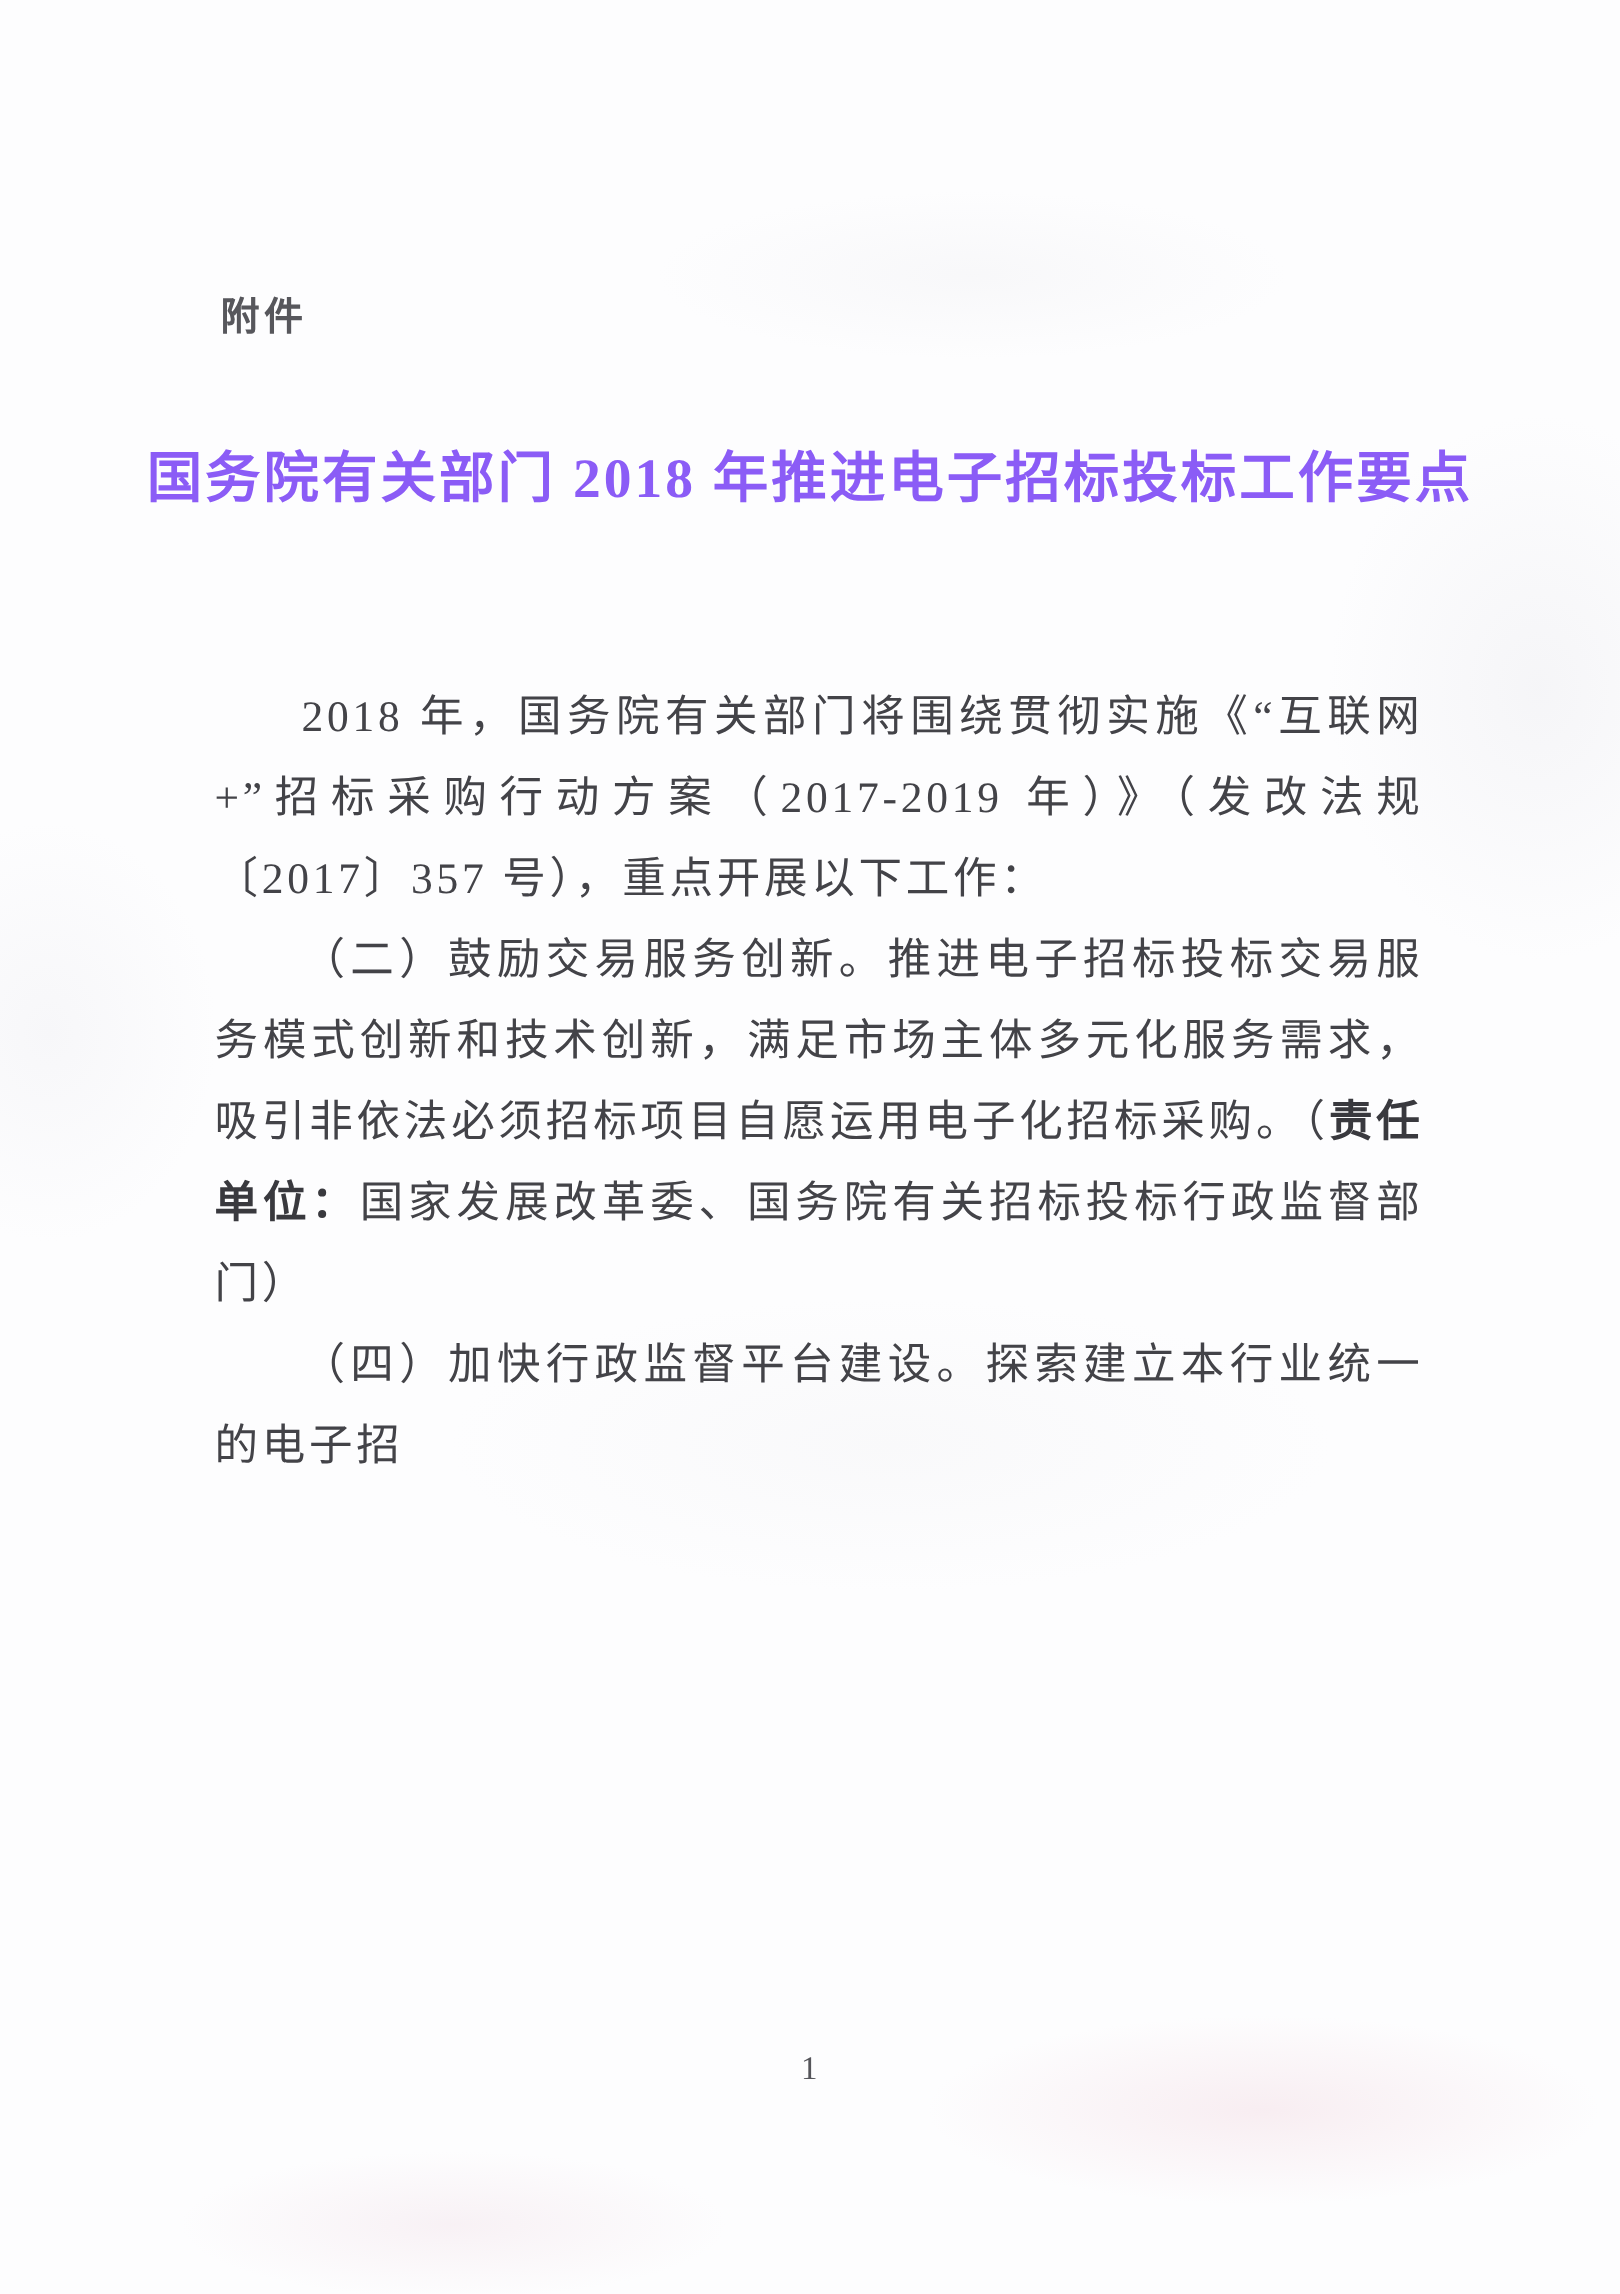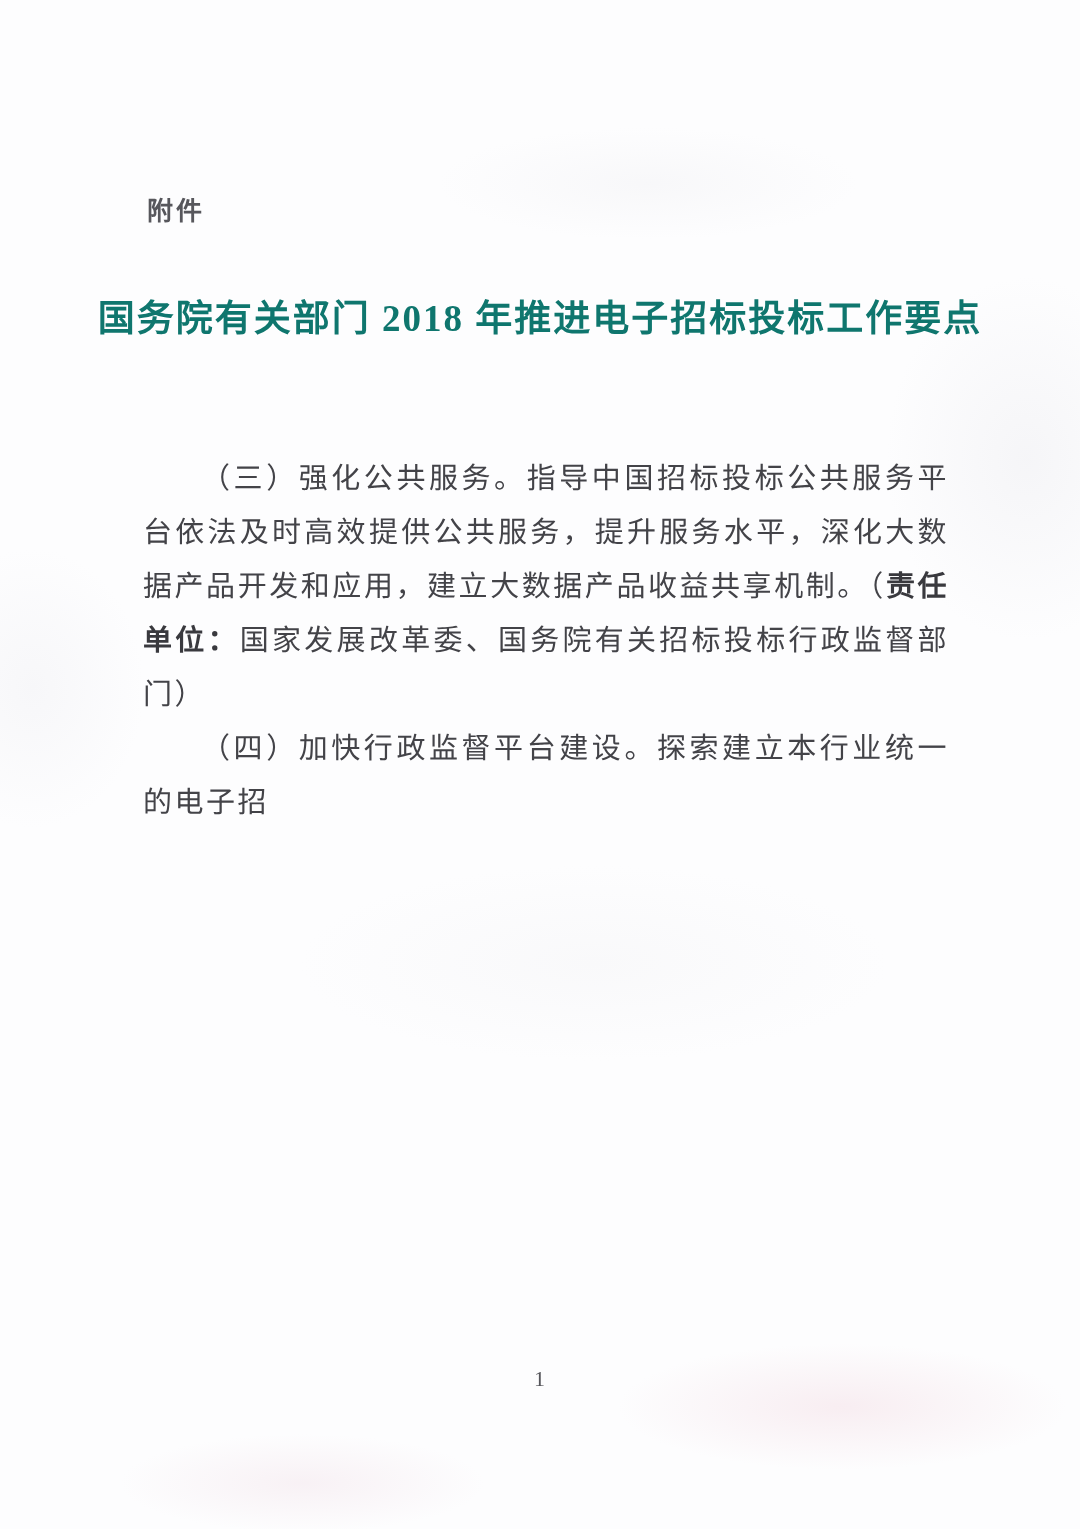--- a/index.html
+++ b/index.html
@@ -37,21 +37,21 @@
   .doc-title {
     position: absolute;
     left: 60px;
     right: 60px;
     top: 288px;
     margin: 0;
     text-align: center;
     font-size: 37px;
     font-weight: 700;
     letter-spacing: 2px;
-    color: #0f766e;
+    color: #8b5cf6;
     font-family: "Liberation Serif", "DejaVu Serif", serif;
   }
 
   .doc-body {
     position: absolute;
     left: 143px;
     top: 451px;
     width: 806px;
   }
 
@@ -92,19 +92,20 @@
 </head>
 <body>
 
 <div class="page">
 
   <div class="attachment-label">附件</div>
 
   <h1 class="doc-title">国务院有关部门 2018 年推进电子招标投标工作要点</h1>
 
   <div class="doc-body" id="doc-body">
-      <p class="para body"><span>（三）强化公共服务。指导中国招标投标公共服务平台依法及时高效提供公共服务，提升服务水平，深化大数据产品开发和应用，建立大数据产品收益共享机制。（</span><span class="run-hei">责任单位：</span><span>国家发展改革委、国务院有关招标投标行政监督部门）</span></p>
+      <p class="para body"><span>2018 年，国务院有关部门将围绕贯彻实施《“互联网+”招标采购行动方案（2017-2019 年）》（发改法规〔2017〕357 号），重点开展以下工作：</span></p>
+      <p class="para body"><span>（二）鼓励交易服务创新。推进电子招标投标交易服务模式创新和技术创新，满足市场主体多元化服务需求，吸引非依法必须招标项目自愿运用电子化招标采购。（</span><span class="run-hei">责任单位：</span><span>国家发展改革委、国务院有关招标投标行政监督部门）</span></p>
       <p class="para body"><span>（四）加快行政监督平台建设。探索建立本行业统一的电子招</span></p>
     </div>
 
   <div class="page-number">1</div>
 
 </div>
 
 </body></html>

